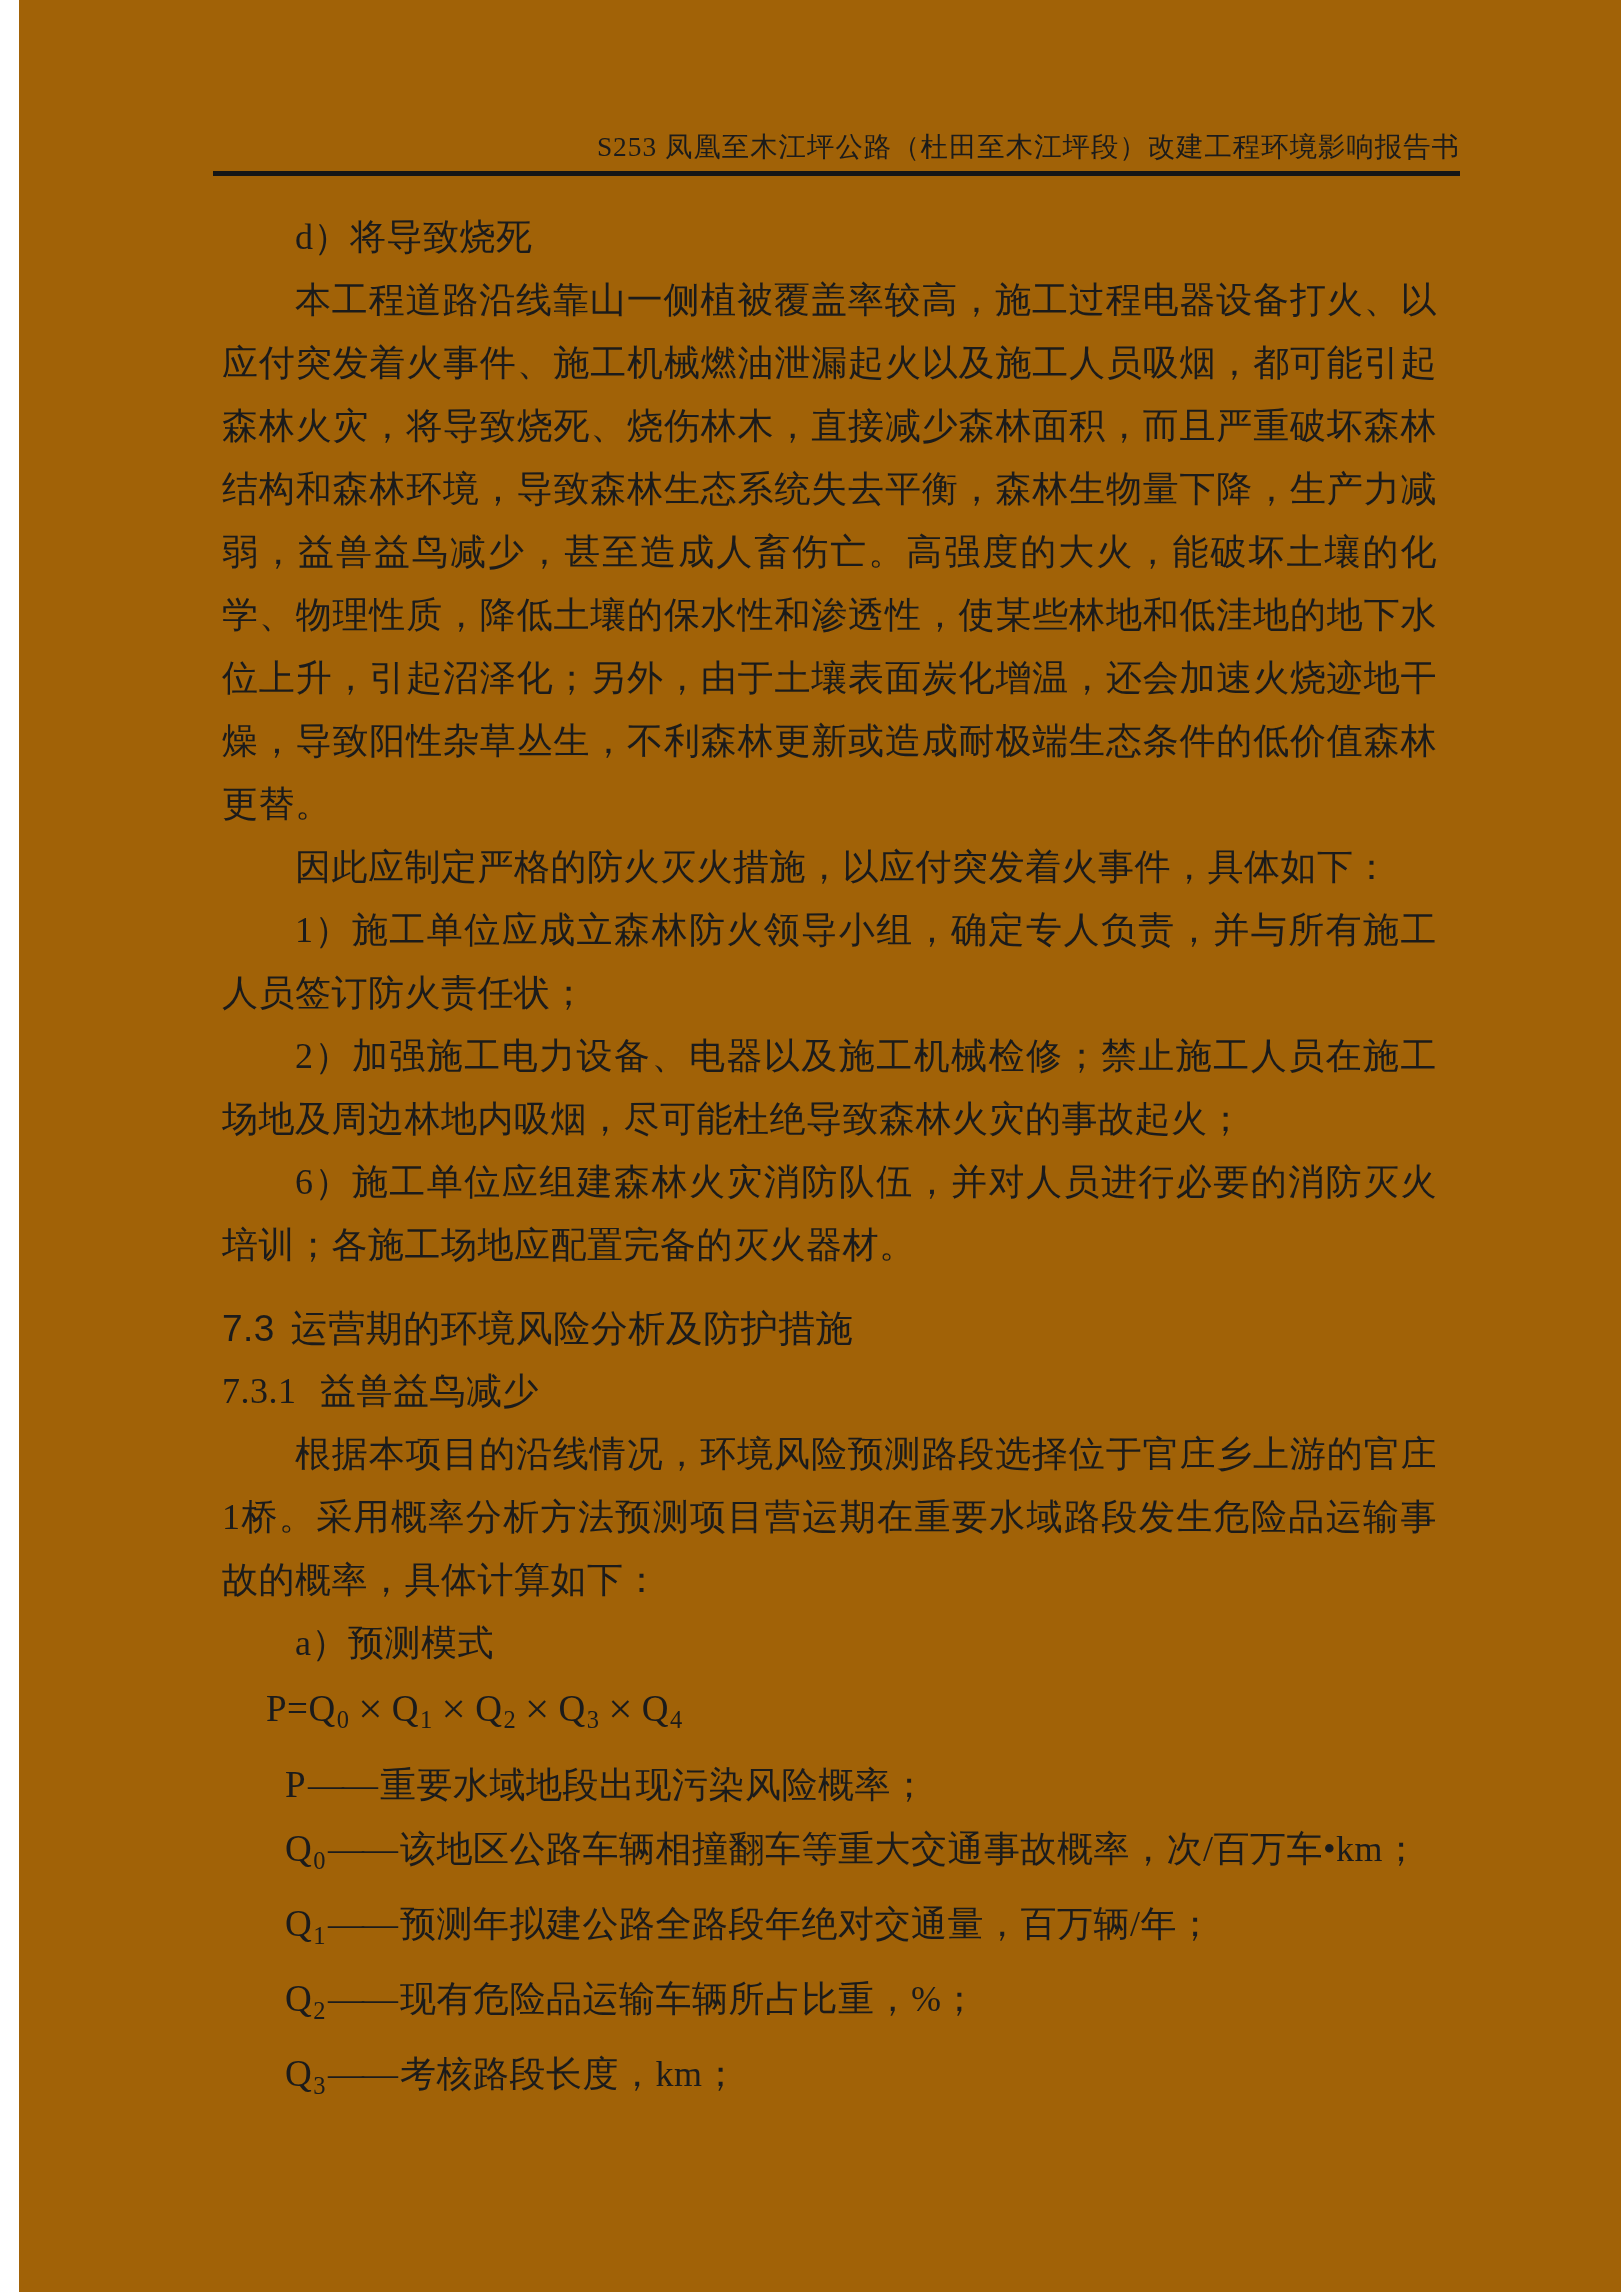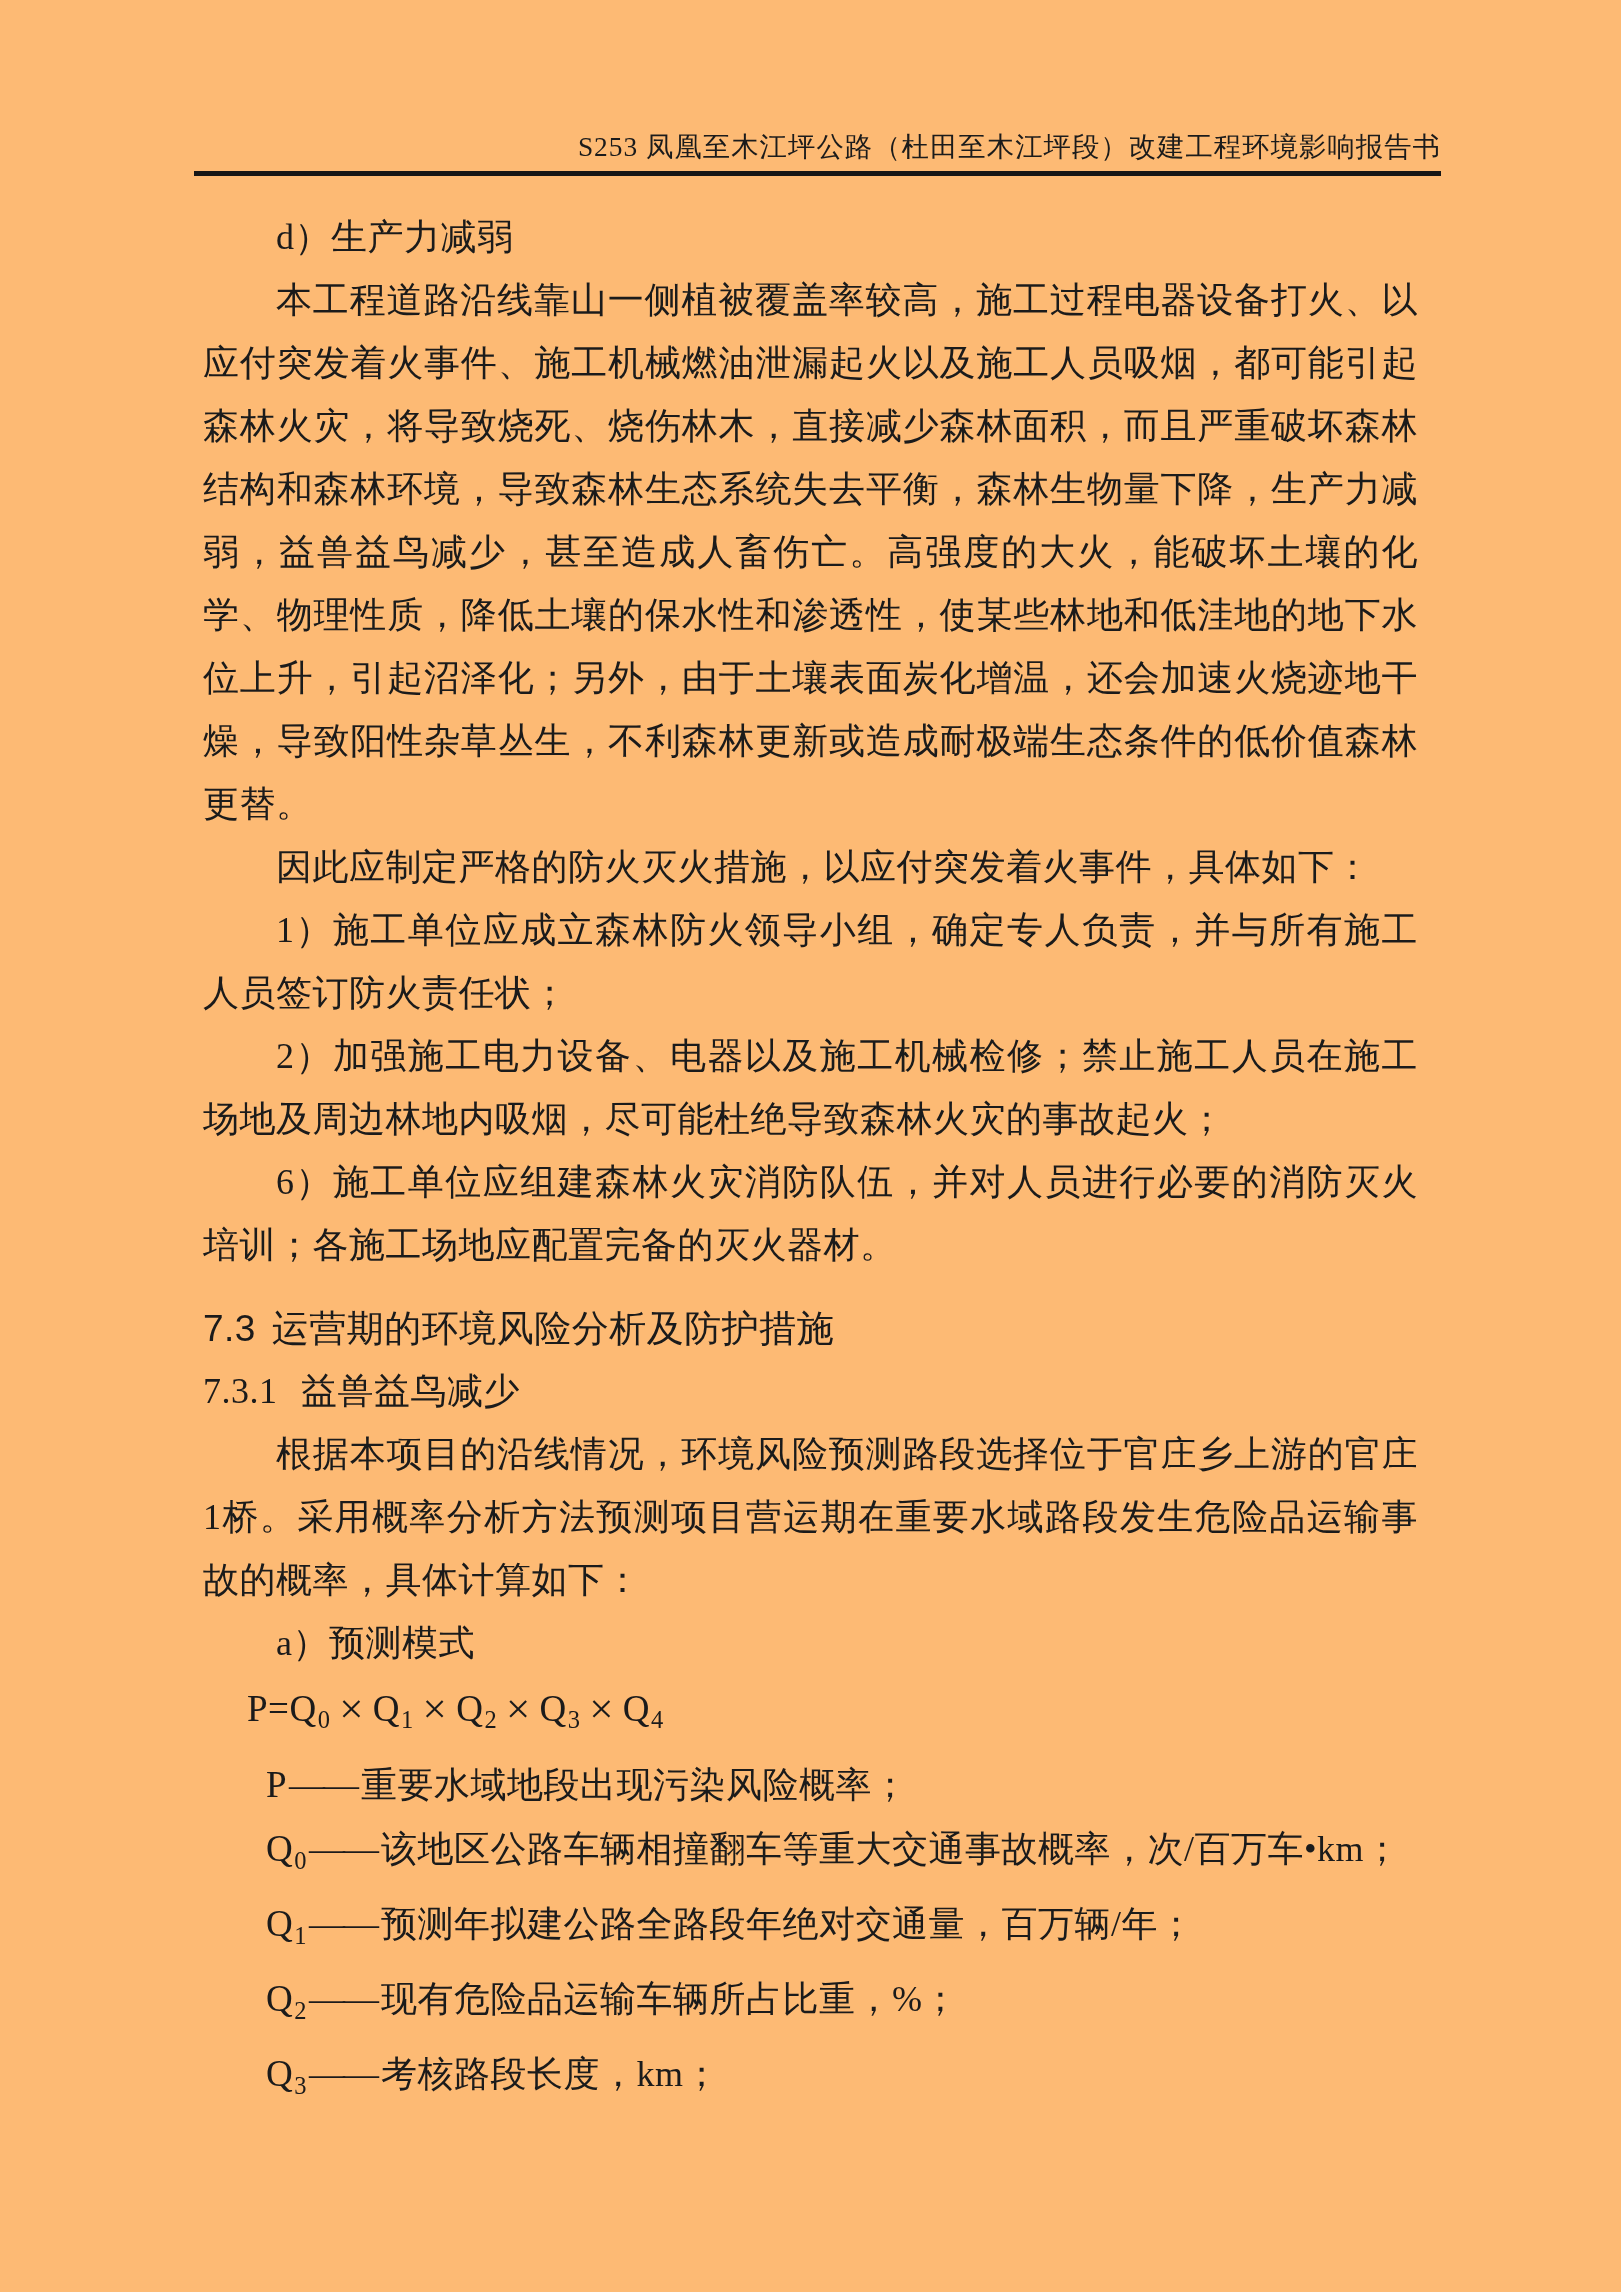--- a/index.html
+++ b/index.html
@@ -1,21 +1,21 @@
 <!DOCTYPE html>
 <html><head>
 <meta charset="utf-8">
 <style>
   html,body{margin:0;padding:0;}
   body{
     width:1621px;height:2293px;position:relative;overflow:hidden;
     background:#ffffff;color:#1b1b1b;
     font-family:"Liberation Serif","DejaVu Serif",serif;
   }
-  .page{position:absolute;inset:0;background:#fdba74;}
+  .page{position:absolute;inset:0;background:#a16207;margin-left:19px;}
   
   .hdr{position:absolute;left:194px;top:127px;width:1247px;text-align:right;}
   .hdr-title{font-size:27.4px;line-height:41px;letter-spacing:1px;white-space:nowrap;}
   .hdr-rule{margin-top:2.9px;height:4.9px;background:#161616;}
   
   .content{
     position:absolute;left:203px;top:206px;width:1215px;
     font-size:36px;line-height:63px;letter-spacing:0.5px;
   }
   .content p,.content div{margin:0;}
@@ -43,21 +43,21 @@
 <body>
 
 <div class="page">
 
   <header class="hdr">
     <div class="hdr-title">S253 凤凰至木江坪公路（杜田至木江坪段）改建工程环境影响报告书</div>
     <div class="hdr-rule"></div>
   </header>
 
   <main class="content">
-      <p class="sub-item">d）生产力减弱</p>
+      <p class="sub-item">d）将导致烧死</p>
       <p class="para">本工程道路沿线靠山一侧植被覆盖率较高，施工过程电器设备打火、以应付突发着火事件、施工机械燃油泄漏起火以及施工人员吸烟，都可能引起森林火灾，将导致烧死、烧伤林木，直接减少森林面积，而且严重破坏森林结构和森林环境，导致森林生态系统失去平衡，森林生物量下降，生产力减弱，益兽益鸟减少，甚至造成人畜伤亡。高强度的大火，能破坏土壤的化学、物理性质，降低土壤的保水性和渗透性，使某些林地和低洼地的地下水位上升，引起沼泽化；另外，由于土壤表面炭化增温，还会加速火烧迹地干燥，导致阳性杂草丛生，不利森林更新或造成耐极端生态条件的低价值森林更替。</p>
       <p class="para">因此应制定严格的防火灭火措施，以应付突发着火事件，具体如下：</p>
       <p class="para">1）施工单位应成立森林防火领导小组，确定专人负责，并与所有施工人员签订防火责任状；</p>
       <p class="para">2）加强施工电力设备、电器以及施工机械检修；禁止施工人员在施工场地及周边林地内吸烟，尽可能杜绝导致森林火灾的事故起火；</p>
       <p class="para">6）施工单位应组建森林火灾消防队伍，并对人员进行必要的消防灭火培训；各施工场地应配置完备的灭火器材。</p>
       <div class="h2"><span class="num">7.3</span><span class="ttl">运营期的环境风险分析及防护措施</span></div>
       <div class="h3"><span class="num">7.3.1</span><span class="ttl">益兽益鸟减少</span></div>
       <p class="para">根据本项目的沿线情况，环境风险预测路段选择位于官庄乡上游的官庄1桥。采用概率分析方法预测项目营运期在重要水域路段发生危险品运输事故的概率，具体计算如下：</p>
       <p class="sub-item">a）预测模式</p>
       <div class="formula"><span class="base">P</span><span class="base">=</span><span class="base">Q</span><span class="subs">0</span><span class="op">×</span><span class="base">Q</span><span class="subs">1</span><span class="op">×</span><span class="base">Q</span><span class="subs">2</span><span class="op">×</span><span class="base">Q</span><span class="subs">3</span><span class="op">×</span><span class="base">Q</span><span class="subs">4</span></div>

